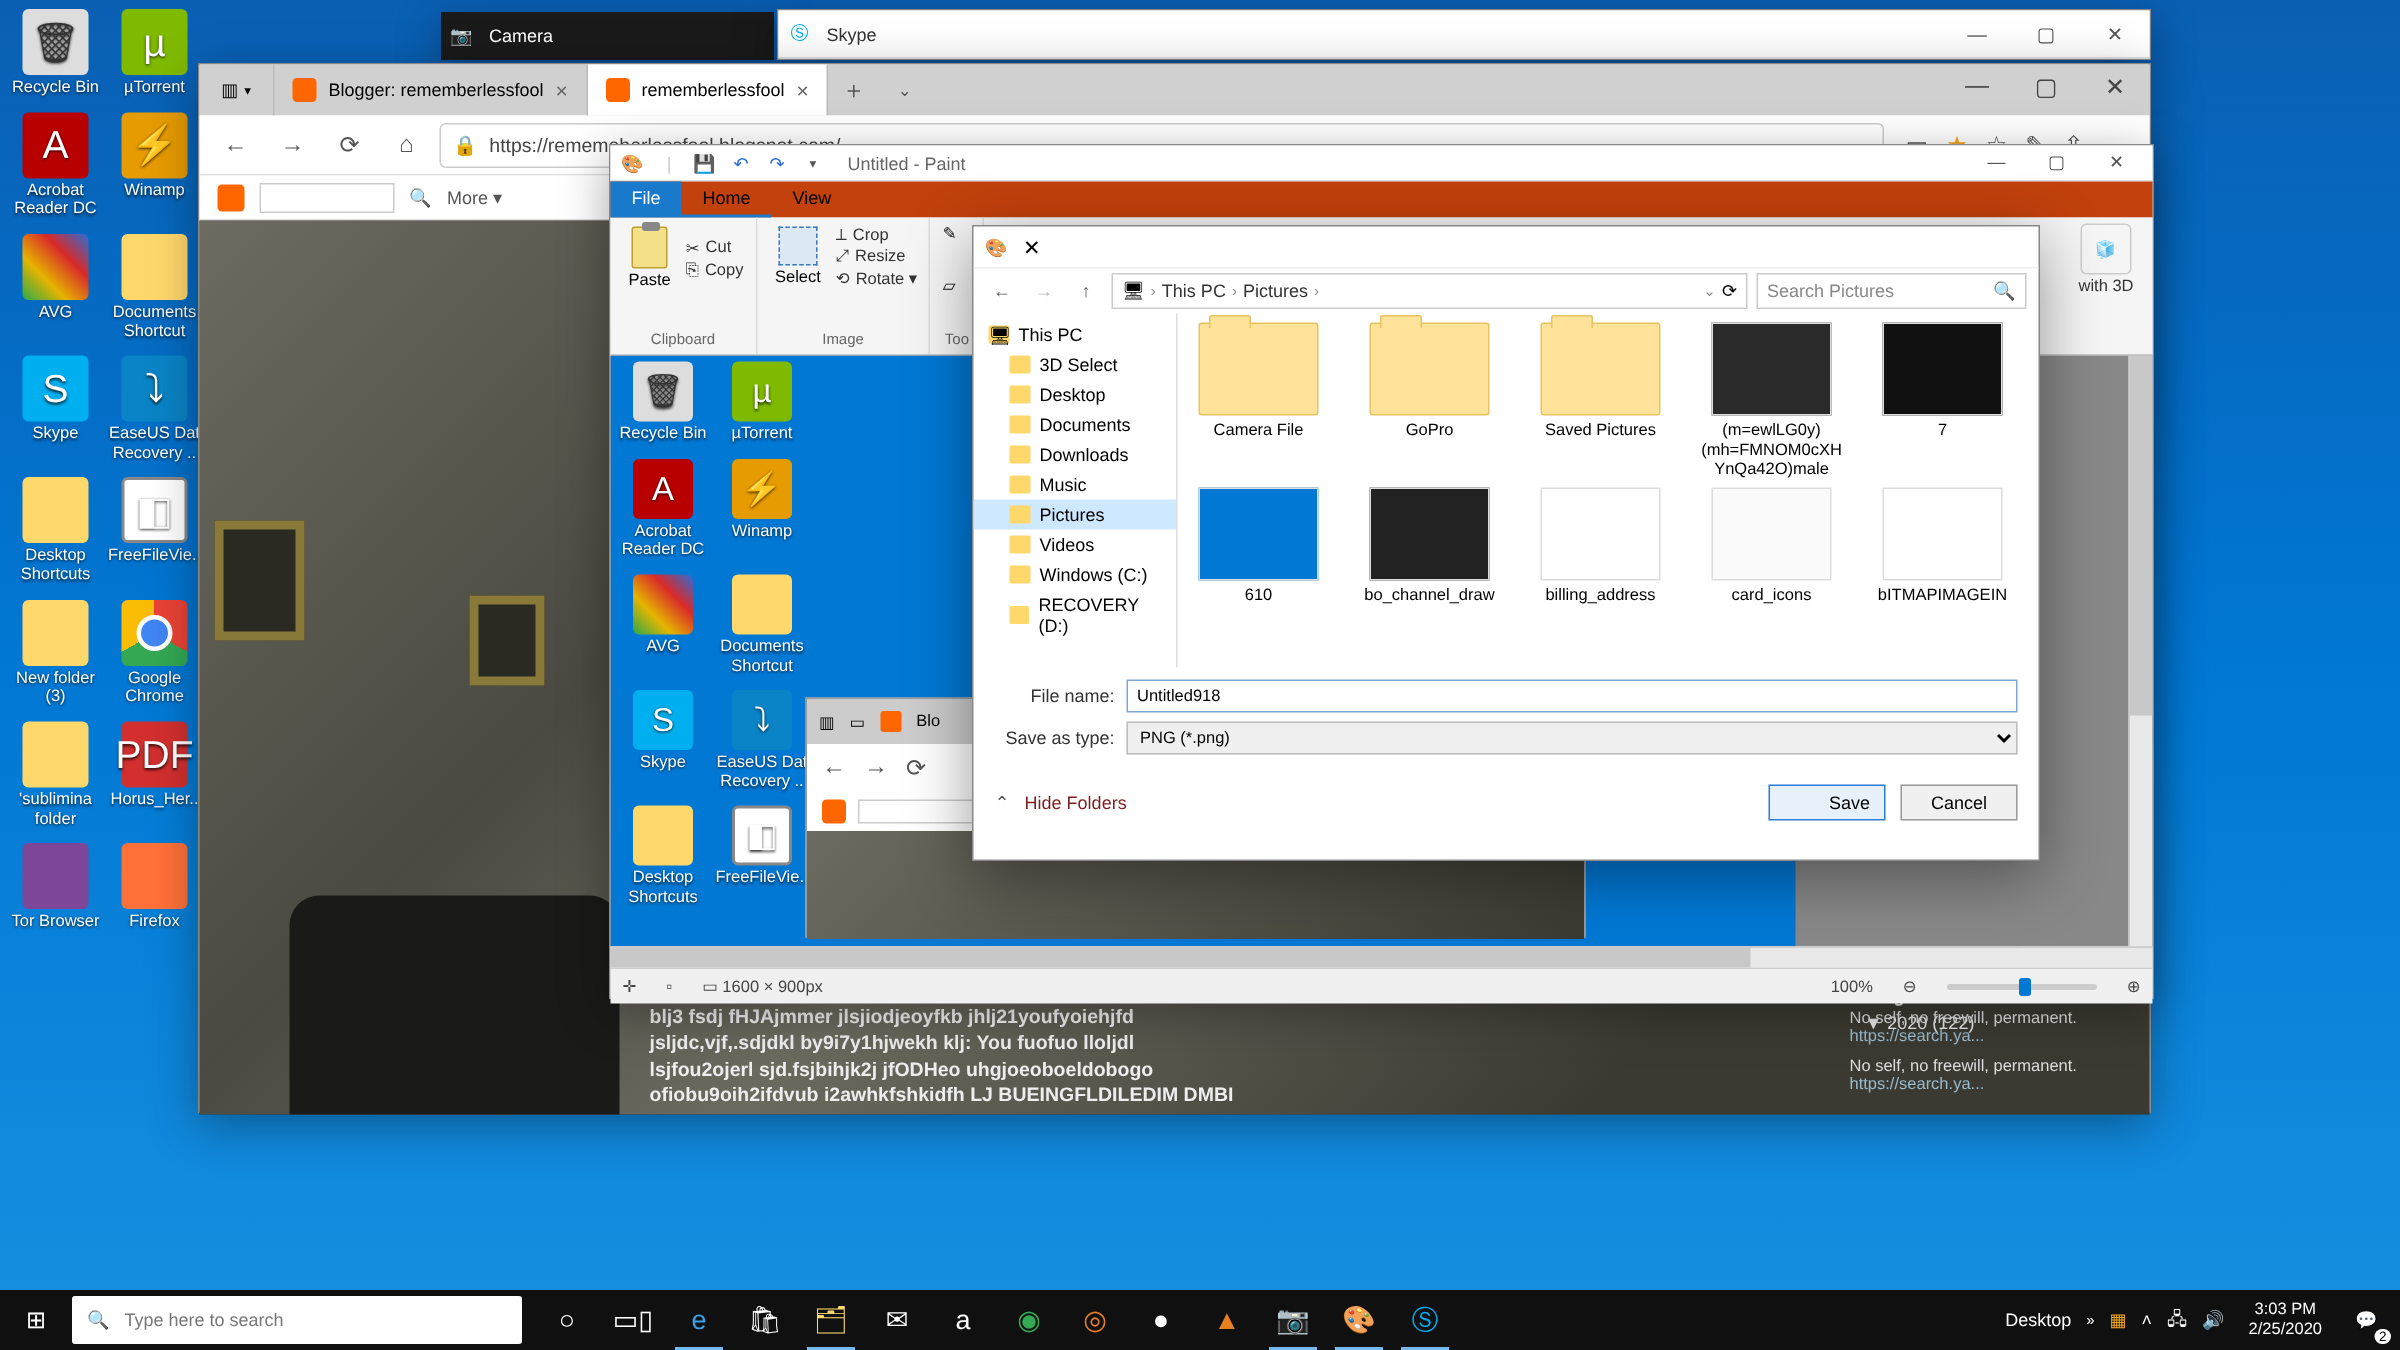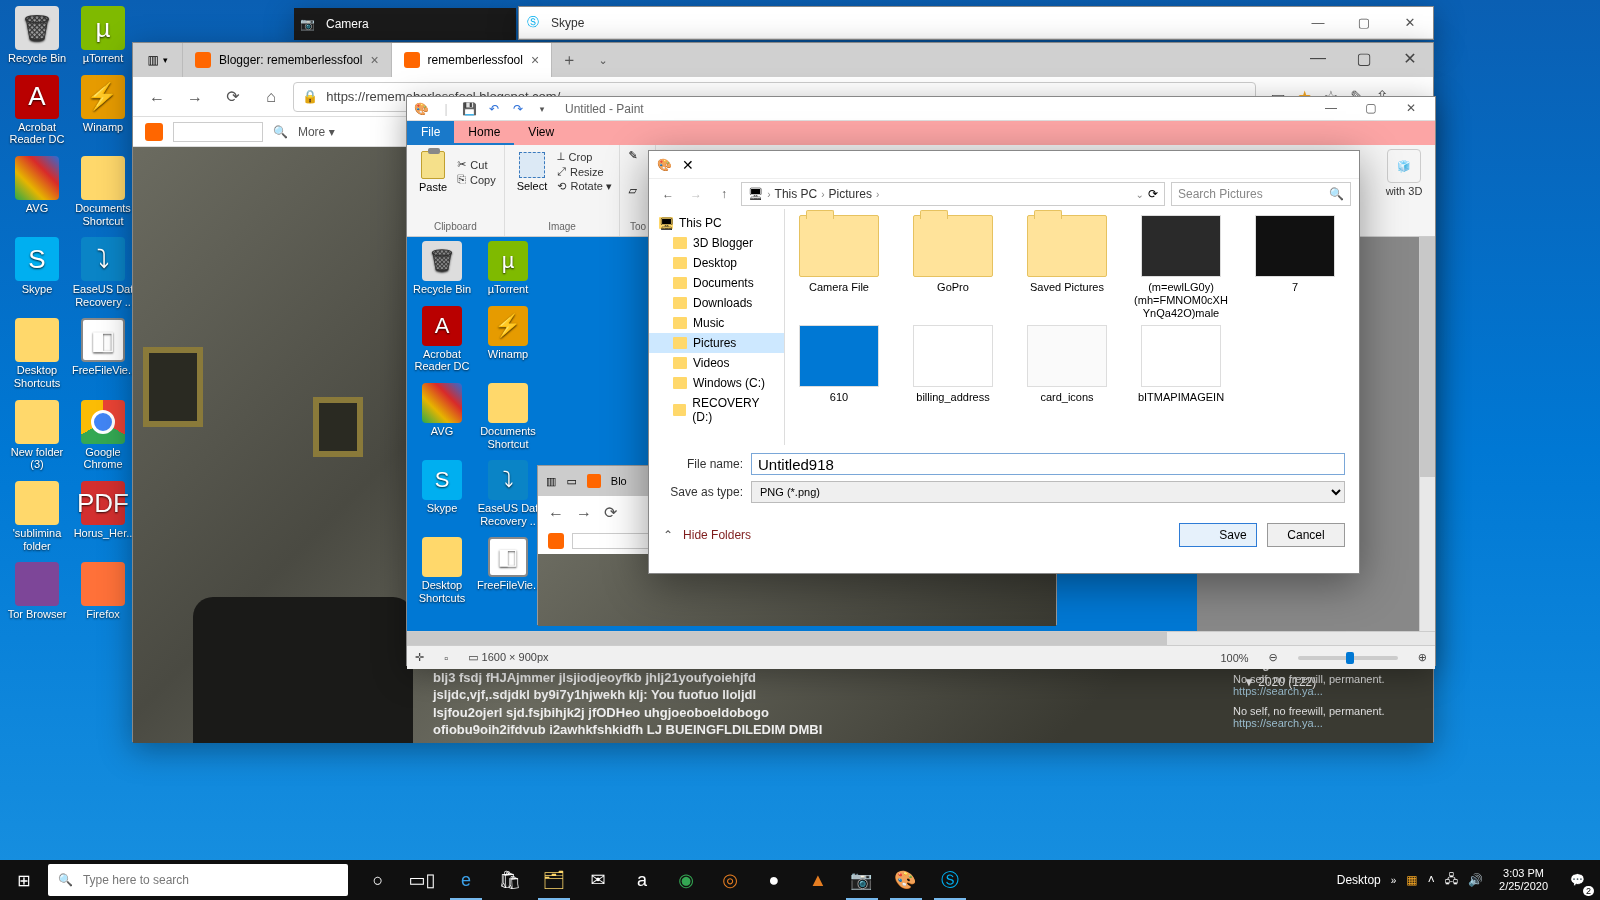--- a/index.html
+++ b/index.html
@@ -57,21 +57,21 @@
 .blog-sidelist { position: absolute; right: 10px; bottom: 6px; width: 190px; color: #ddd; font-size: 11px; }
 .blog-sidelist .it { margin-bottom: 8px; }
 
 
 .paint-win { left: 406px; top: 96px; width: 1030px; height: 570px; background: #f0f0f0; }
 .paint-qa { height: 24px; background: #fff; display: flex; align-items: center; padding: 0 6px; gap: 6px; font-size: 12px; border-bottom: 1px solid #ddd; }
 .paint-qa .q { width: 18px; height: 18px; display: flex; align-items: center; justify-content: center; color: #555; }
 .paint-qa .ttl { color: #666; margin-left: 8px; }
 .paint-controls { position: absolute; right: 4px; top: 0; display: flex; }
 .paint-controls div { width: 40px; height: 22px; display: flex; align-items: center; justify-content: center; color: #555; font-size: 12px; cursor: pointer; }
-.ribbon-tabs { height: 24px; background: #fca5a5; display: flex; font-size: 12px; }
+.ribbon-tabs { height: 24px; background: #c2410c; display: flex; font-size: 12px; }
 .ribbon-tabs .t { padding: 4px 14px; cursor: pointer; }
 .ribbon-tabs .t.file { background: #1979ca; color: #fff; }
 .ribbon-tabs .t.active { border-bottom: 2px solid #1979ca; }
 .ribbon { height: 92px; background: #f5f5f5; border-bottom: 1px solid #ccc; display: flex; font-size: 11px; }
 .rgrp { border-right: 1px solid #ddd; padding: 4px 8px; text-align: center; display: flex; flex-direction: column; justify-content: space-between; }
 .rgrp .glbl { color: #666; font-size: 10px; margin-top: 2px; }
 .rgrp .row { display: flex; gap: 6px; align-items: center; }
 .rgrp .big { display: flex; flex-direction: column; align-items: center; gap: 2px; padding: 2px 4px; }
 .rgrp .sm { display: flex; align-items: center; gap: 4px; padding: 1px 0; font-size: 11px; color: #333; }
 .select-box { width: 26px; height: 26px; border: 1px dashed #3a7abd; background: #dce9f5; }
@@ -113,21 +113,21 @@
 .saveas .files { flex: 1; padding: 6px; overflow: auto; }
 .saveas .fgrid { display: flex; flex-wrap: wrap; gap: 4px 18px; }
 .saveas .fitem { width: 96px; text-align: center; font-size: 11px; cursor: pointer; }
 .saveas .fitem .thumb { width: 80px; height: 62px; margin: 0 auto 4px; background: #eee; border: 1px solid #ddd; display: flex; align-items: center; justify-content: center; }
 .saveas .fitem .thumb.fold { background: #ffe39a; border: 1px solid #e6c260; border-radius: 2px; position: relative; }
 .saveas .fitem .thumb.fold::before { content: ""; position: absolute; top: -6px; left: 6px; width: 26px; height: 8px; background: #ffe39a; border: 1px solid #e6c260; border-bottom: none; border-radius: 2px 2px 0 0; }
 .saveas .fitem .nm { line-height: 1.2; word-wrap: break-word; }
 .saveas .fields { padding: 8px 14px; font-size: 12px; }
 .saveas .frow { display: flex; align-items: center; margin-bottom: 6px; gap: 8px; }
 .saveas .frow label { width: 80px; text-align: right; color: #333; }
-.saveas .frow .inp { flex: 1; height: 22px; border: 1px solid #7aa7d8; padding: 0 6px; font-size: 15px; }
+.saveas .frow .inp { flex: 1; height: 22px; border: 1px solid #7aa7d8; padding: 0 6px; font-size: 11px; }
 .saveas .frow select { flex: 1; height: 22px; border: 1px solid #bbb; font-size: 11px; padding: 0 4px; }
 .saveas .btns { display: flex; align-items: center; padding: 6px 14px 10px; gap: 10px; font-size: 12px; }
 .saveas .btns .hf { color: #7f1d1d; cursor: pointer; }
 .saveas .btns .sp { flex: 1; }
 .saveas .btns button { width: 78px; height: 24px; border: 1px solid #999; background: #f0f0f0; font-size: 12px; cursor: pointer; }
 .saveas .btns button.primary { border: 1px solid #2e7cd6; background: #e6f1fb; padding-left: 30px; }
 
 
 .taskbar { position: absolute; left: 0; right: 0; bottom: 0; height: 40px; background: #101010; display: flex; align-items: center; color: #fff; font-size: 12px; }
 .taskbar .start { width: 48px; height: 40px; display: flex; align-items: center; justify-content: center; font-size: 16px; cursor: pointer; }
@@ -411,21 +411,21 @@
     </div>
   </div>
   <div class="body">
     <div class="tree" id="sa-tree">
         <div class="tn hdr">
           <span class="tico">🖥</span>
           <span>This PC</span>
         </div>
         <div class="tn">
           <span class="tico"></span>
-          <span>3D Blogger</span>
+          <span>3D Select</span>
         </div>
         <div class="tn">
           <span class="tico"></span>
           <span>Desktop</span>
         </div>
         <div class="tn">
           <span class="tico"></span>
           <span>Documents</span>
         </div>
         <div class="tn">
@@ -471,20 +471,24 @@
             <div class="thumb" style="background:#2a2a2a"></div>
             <div class="nm">(m=ewlLG0y)(mh=FMNOM0cXHYnQa42O)male</div>
           </div>
           <div class="fitem">
             <div class="thumb" style="background:#111"></div>
             <div class="nm">7</div>
           </div>
           <div class="fitem">
             <div class="thumb" style="background:#0078d4"></div>
             <div class="nm">610</div>
+          </div>
+          <div class="fitem">
+            <div class="thumb" style="background:#222"></div>
+            <div class="nm">bo_channel_draw</div>
           </div>
           <div class="fitem">
             <div class="thumb" style="background:#fff"></div>
             <div class="nm">billing_address</div>
           </div>
           <div class="fitem">
             <div class="thumb" style="background:#fafafa"></div>
             <div class="nm">card_icons</div>
           </div>
           <div class="fitem">

